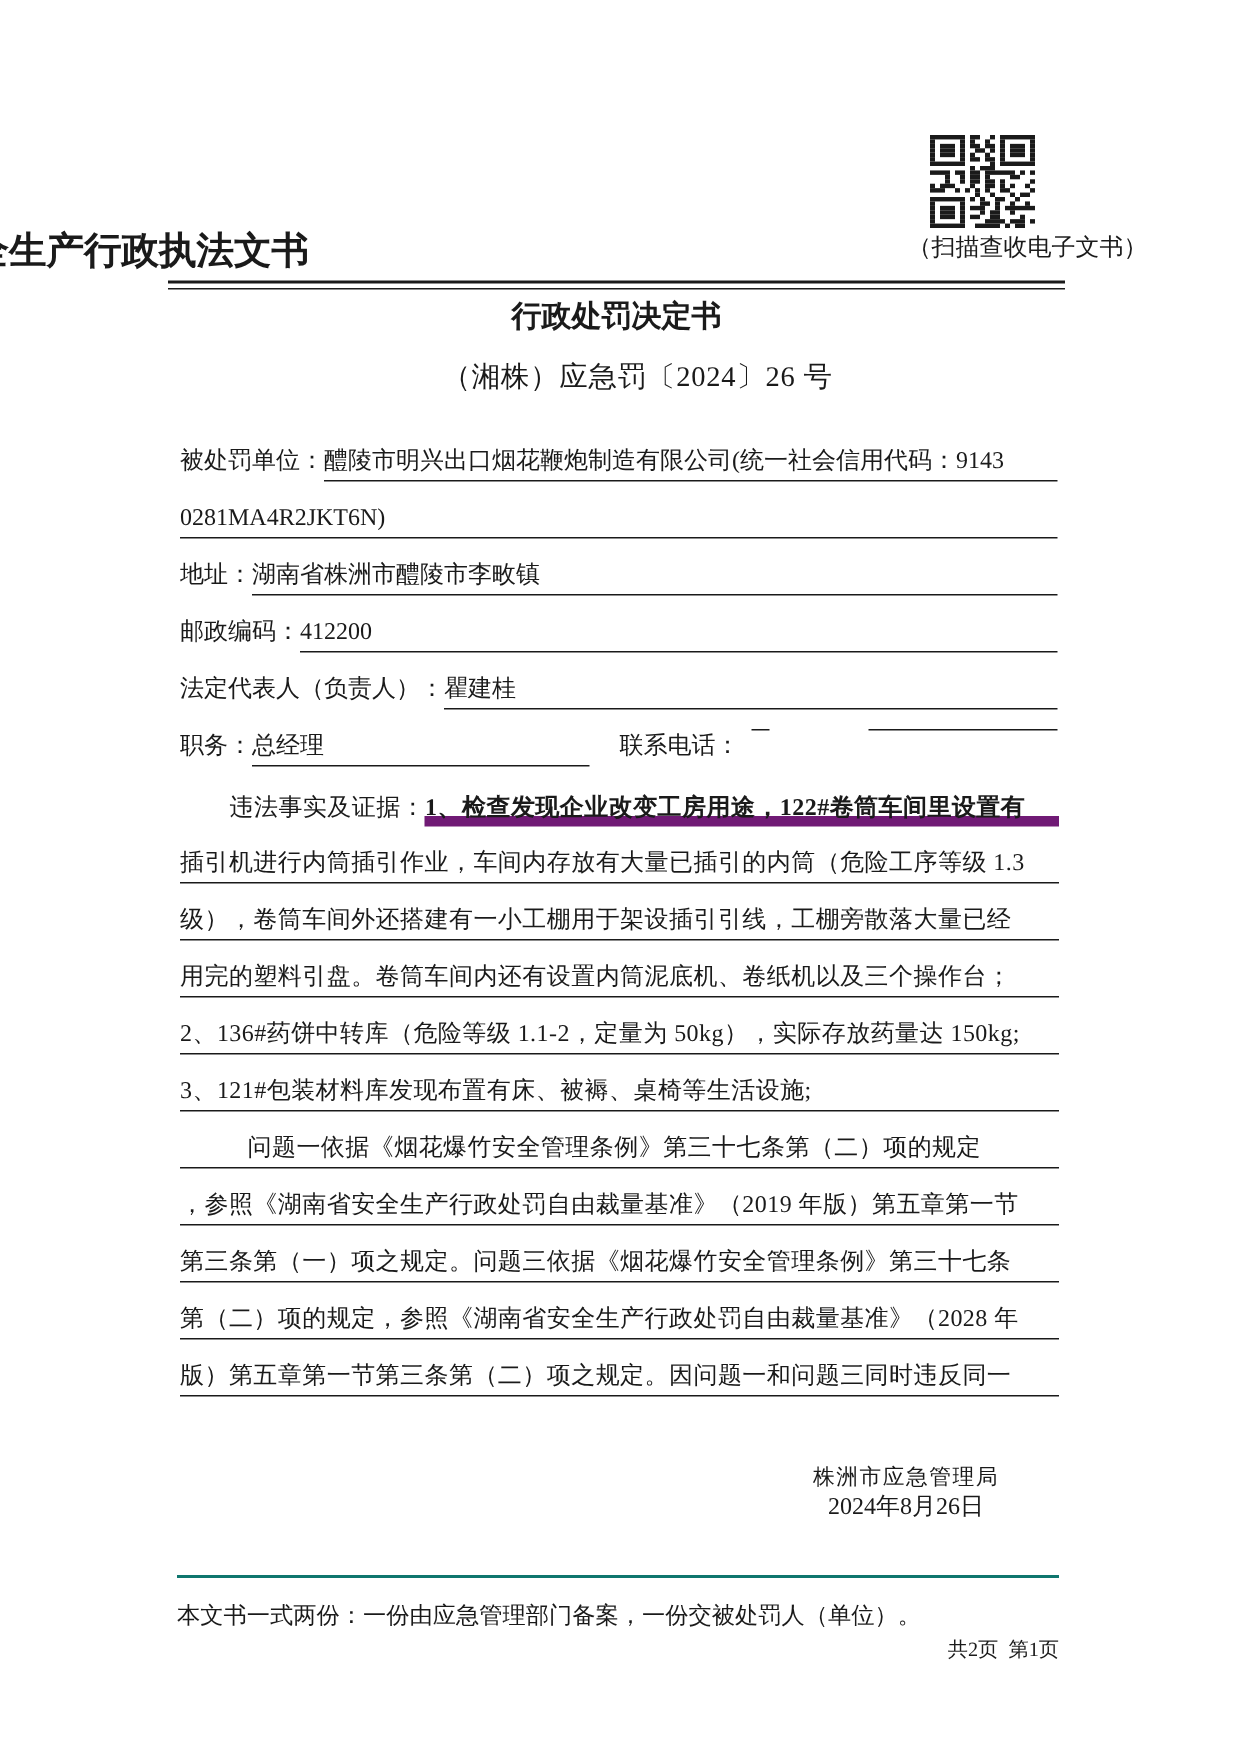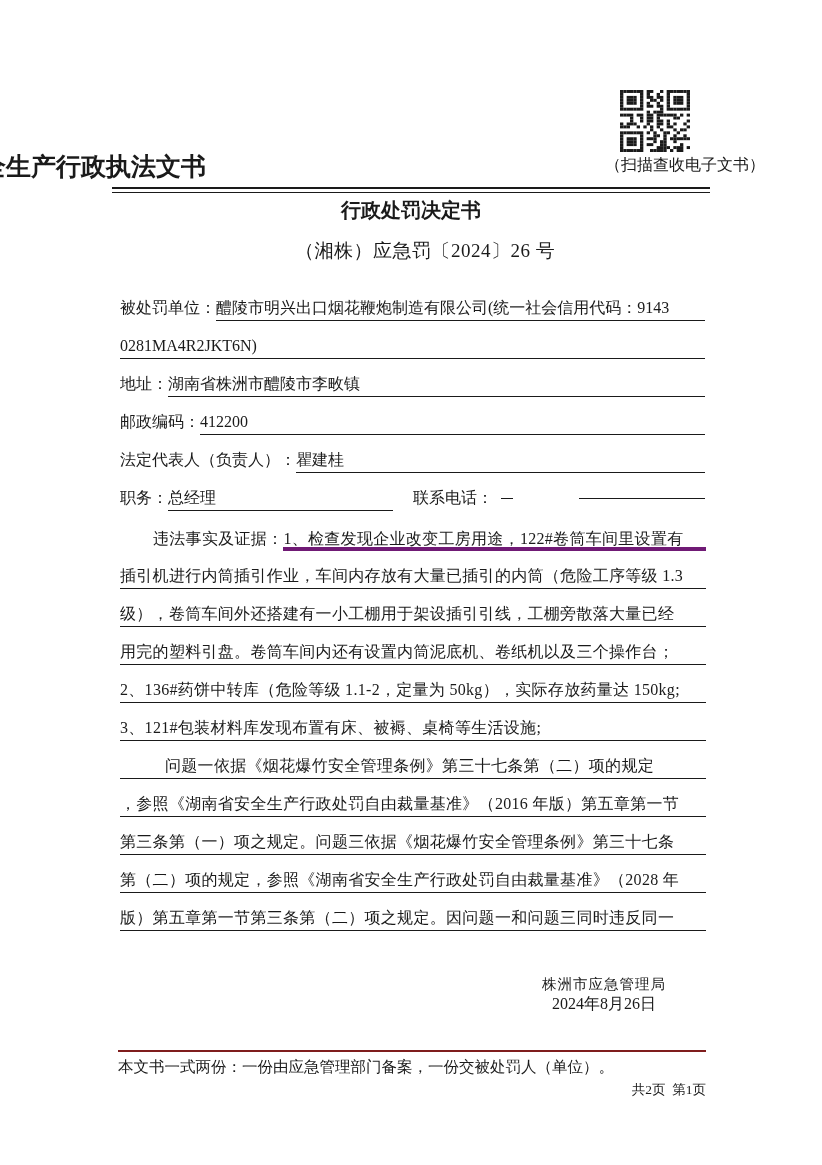--- a/index.html
+++ b/index.html
@@ -23,41 +23,41 @@
     border-top:2px solid #1a1a1a;border-bottom:1px solid #1a1a1a;
   }
   .doc-title{
     position:absolute;top:197px;left:0;width:822px;text-align:center;
     font-family:"Liberation Sans","DejaVu Sans",sans-serif;font-weight:bold;font-size:20px;
   }
   .doc-number{position:absolute;top:238px;left:0;width:822px;text-align:center;font-size:19px;letter-spacing:0.5px;}
   .doc-number .shift{position:relative;left:14px;}
   
   .fields{position:absolute;left:120px;top:296px;width:585px;font-size:16px;}
-  .frow{display:flex;align-items:center;height:24px;line-height:24px;margin-bottom:14px;}
+  .frow{display:flex;align-items:flex-start;height:24px;line-height:24px;margin-bottom:14px;}
   .lbl{white-space:nowrap;}
   .val{border-bottom:1px solid #1a1a1a;white-space:nowrap;}
   .grow{flex:1;}
   .w225{width:225px;}
   .sp20{width:20px;}
   .dash{width:12px;margin-left:8px;}
   .tail{flex:1;margin-left:66px;}
   
   .body-text{position:absolute;left:120px;top:527px;width:586px;font-size:16px;letter-spacing:0.3px;}
   .bline{height:24px;line-height:24px;margin-bottom:13px;border-bottom:1px solid #1a1a1a;white-space:nowrap;}
   .bline.first{display:flex;align-items:stretch;border-bottom:none;}
   .bline.first .indent{width:33px;}
-  .bline.first .ul{flex:1;border-bottom:4px solid #701a75;white-space:nowrap;}
+  .bline.first .ul{flex:1;border-bottom:7px solid #701a75;white-space:nowrap;font-weight:bold;}
   .bline.p2first{text-indent:45px;}
   
   .signature{position:absolute;left:504px;top:975px;width:200px;text-align:center;}
   .sig-agency{font-size:14.5px;letter-spacing:1px;}
   .sig-date{font-size:16px;}
   
-  .footer{position:absolute;left:118px;top:1050px;width:588px;border-top:2px solid #7f1d1d;padding-top:5px;font-size:15.5px;}
+  .footer{position:absolute;left:118px;top:1050px;width:588px;border-top:2px solid #0f766e;padding-top:15px;font-size:15.5px;}
   .pagination{text-align:right;font-size:13.5px;margin-top:3px;white-space:pre;}
 </style>
 </head>
 <body>
 
 <div class="page">
 
   <div class="qr-block">
     <svg id="qr-svg" width="70" height="62" viewBox="0 0 21 21" preserveAspectRatio="none">
         <rect x="0" y="0" width="1" height="1" fill="#1a1a1a"></rect>
@@ -334,21 +334,21 @@
       <span class="indent"></span>
       <span class="nl">违法事实及证据：</span>
       <span class="ul">1、检查发现企业改变工房用途，122#卷筒车间里设置有</span>
     </div>
     <div class="bline">插引机进行内筒插引作业，车间内存放有大量已插引的内筒（危险工序等级 1.3</div>
     <div class="bline">级），卷筒车间外还搭建有一小工棚用于架设插引引线，工棚旁散落大量已经</div>
     <div class="bline">用完的塑料引盘。卷筒车间内还有设置内筒泥底机、卷纸机以及三个操作台；</div>
     <div class="bline">2、136#药饼中转库（危险等级 1.1-2，定量为 50kg），实际存放药量达 150kg;</div>
     <div class="bline">3、121#包装材料库发现布置有床、被褥、桌椅等生活设施;</div>
     <div class="bline p2first">问题一依据《烟花爆竹安全管理条例》第三十七条第（二）项的规定</div>
-    <div class="bline">，参照《湖南省安全生产行政处罚自由裁量基准》（2016 年版）第五章第一节</div>
+    <div class="bline">，参照《湖南省安全生产行政处罚自由裁量基准》（2019 年版）第五章第一节</div>
     <div class="bline">第三条第（一）项之规定。问题三依据《烟花爆竹安全管理条例》第三十七条</div>
     <div class="bline">第（二）项的规定，参照《湖南省安全生产行政处罚自由裁量基准》（2028 年</div>
     <div class="bline">版）第五章第一节第三条第（二）项之规定。因问题一和问题三同时违反同一</div>
   </div>
 
   <div class="signature">
     <div class="sig-agency">株洲市应急管理局</div>
     <div class="sig-date">2024年8月26日</div>
   </div>
 

